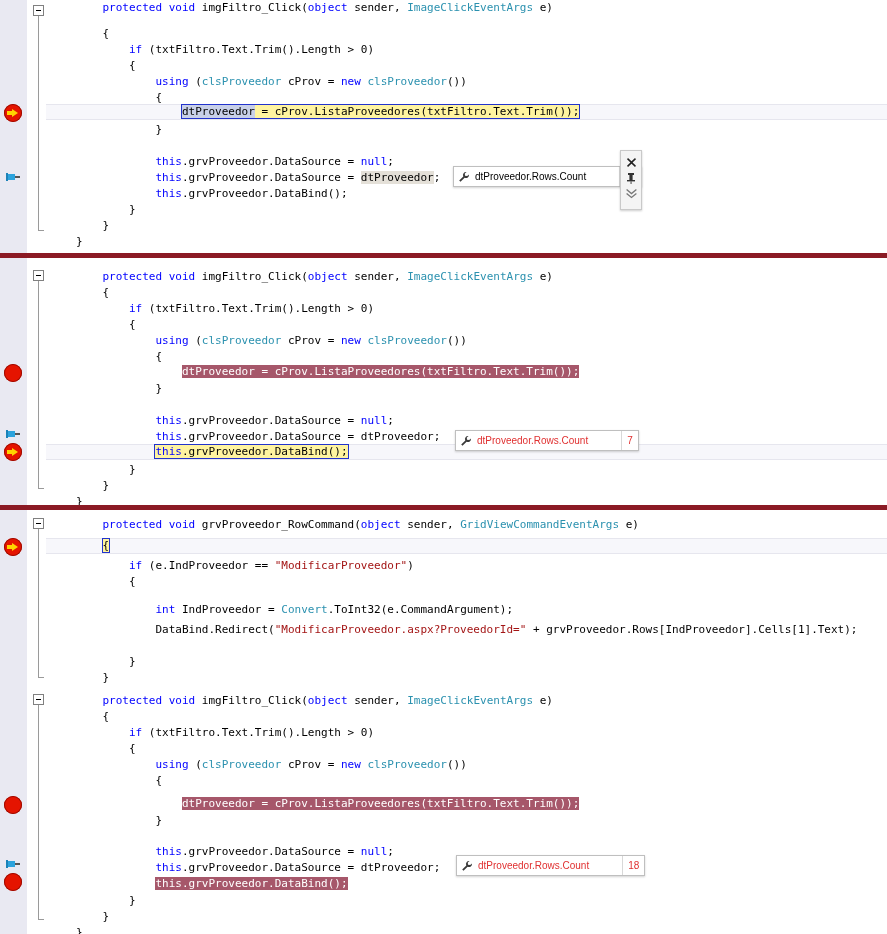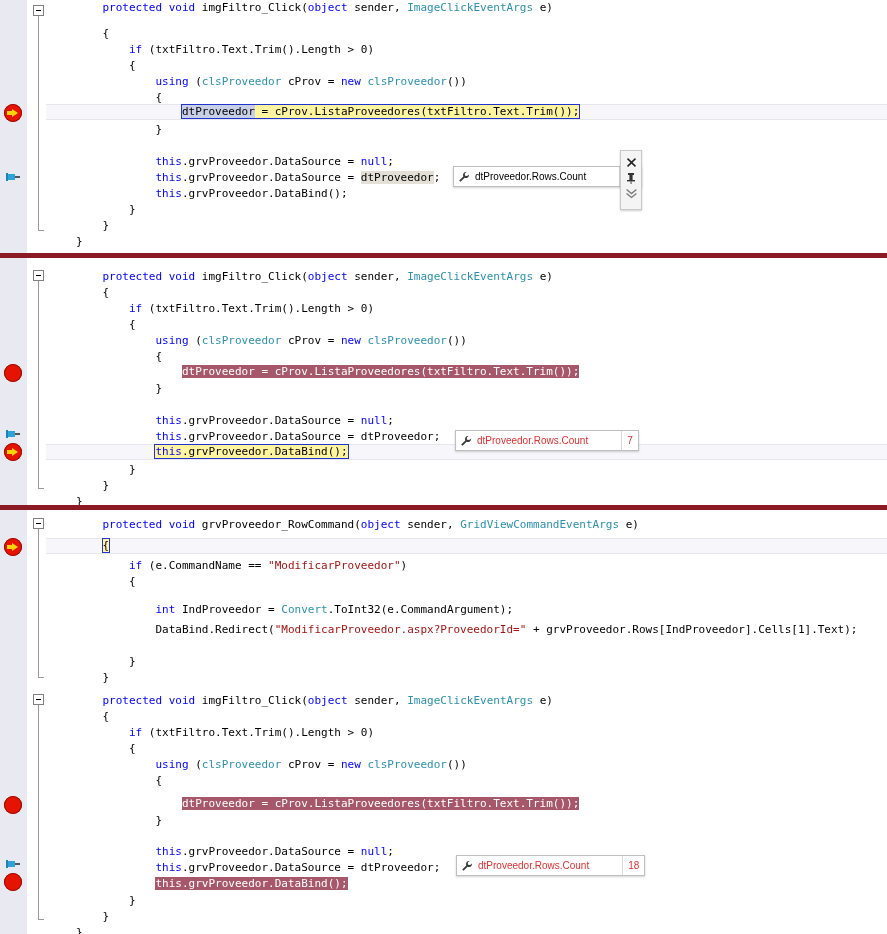--- a/index.html
+++ b/index.html
@@ -284,21 +284,21 @@
         <rect x="11" y="8" width="5" height="2" fill="#555555"></rect>
       </svg>
     </div>
     <div class="marker bp-dot" style="top:363px;"></div>
 
     <div class="code">
       <div class="hl-line" style="top:28px;"></div>
 
       <div class="line" style="top:7px;position:absolute;"><span class="kw">    protected void </span><span class="pl">grvProveedor_RowCommand(</span><span class="kw">object</span><span class="pl"> sender, </span><span class="typ">GridViewCommandEventArgs</span><span class="pl"> e)</span></div>
       <div class="line" style="top:28px;position:absolute;"><span class="pl">    </span><span class="cur">{</span></div>
-      <div class="line" style="top:48px;position:absolute;"><span class="pl">        </span><span class="kw">if</span><span class="pl"> (e.CommandName == </span><span class="str">"ModificarProveedor"</span><span class="pl">)</span></div>
+      <div class="line" style="top:48px;position:absolute;"><span class="pl">        </span><span class="kw">if</span><span class="pl"> (e.IndProveedor == </span><span class="str">"ModificarProveedor"</span><span class="pl">)</span></div>
       <div class="line" style="top:64px;position:absolute;"><span class="pl">        {</span></div>
       <div class="line" style="top:92px;position:absolute;"><span class="pl">            </span><span class="kw">int</span><span class="pl"> IndProveedor = </span><span class="typ">Convert</span><span class="pl">.ToInt32(e.CommandArgument);</span></div>
       <div class="line" style="top:112px;position:absolute;"><span class="pl">            DataBind.Redirect(</span><span class="str">"ModificarProveedor.aspx?ProveedorId="</span><span class="pl"> + grvProveedor.Rows[IndProveedor].Cells[1].Text);</span></div>
       <div class="line" style="top:144px;position:absolute;"><span class="pl">        }</span></div>
       <div class="line" style="top:160px;position:absolute;"><span class="pl">    }</span></div>
 
       <div class="line" style="top:183px;position:absolute;"><span class="kw">    protected void </span><span class="pl">imgFiltro_Click(</span><span class="kw">object</span><span class="pl"> sender, </span><span class="typ">ImageClickEventArgs</span><span class="pl"> e)</span></div>
       <div class="line" style="top:199px;position:absolute;"><span class="pl">    {</span></div>
       <div class="line" style="top:215px;position:absolute;"><span class="pl">        </span><span class="kw">if</span><span class="pl"> (txtFiltro.Text.Trim().Length &gt; 0)</span></div>
       <div class="line" style="top:231px;position:absolute;"><span class="pl">        {</span></div>

